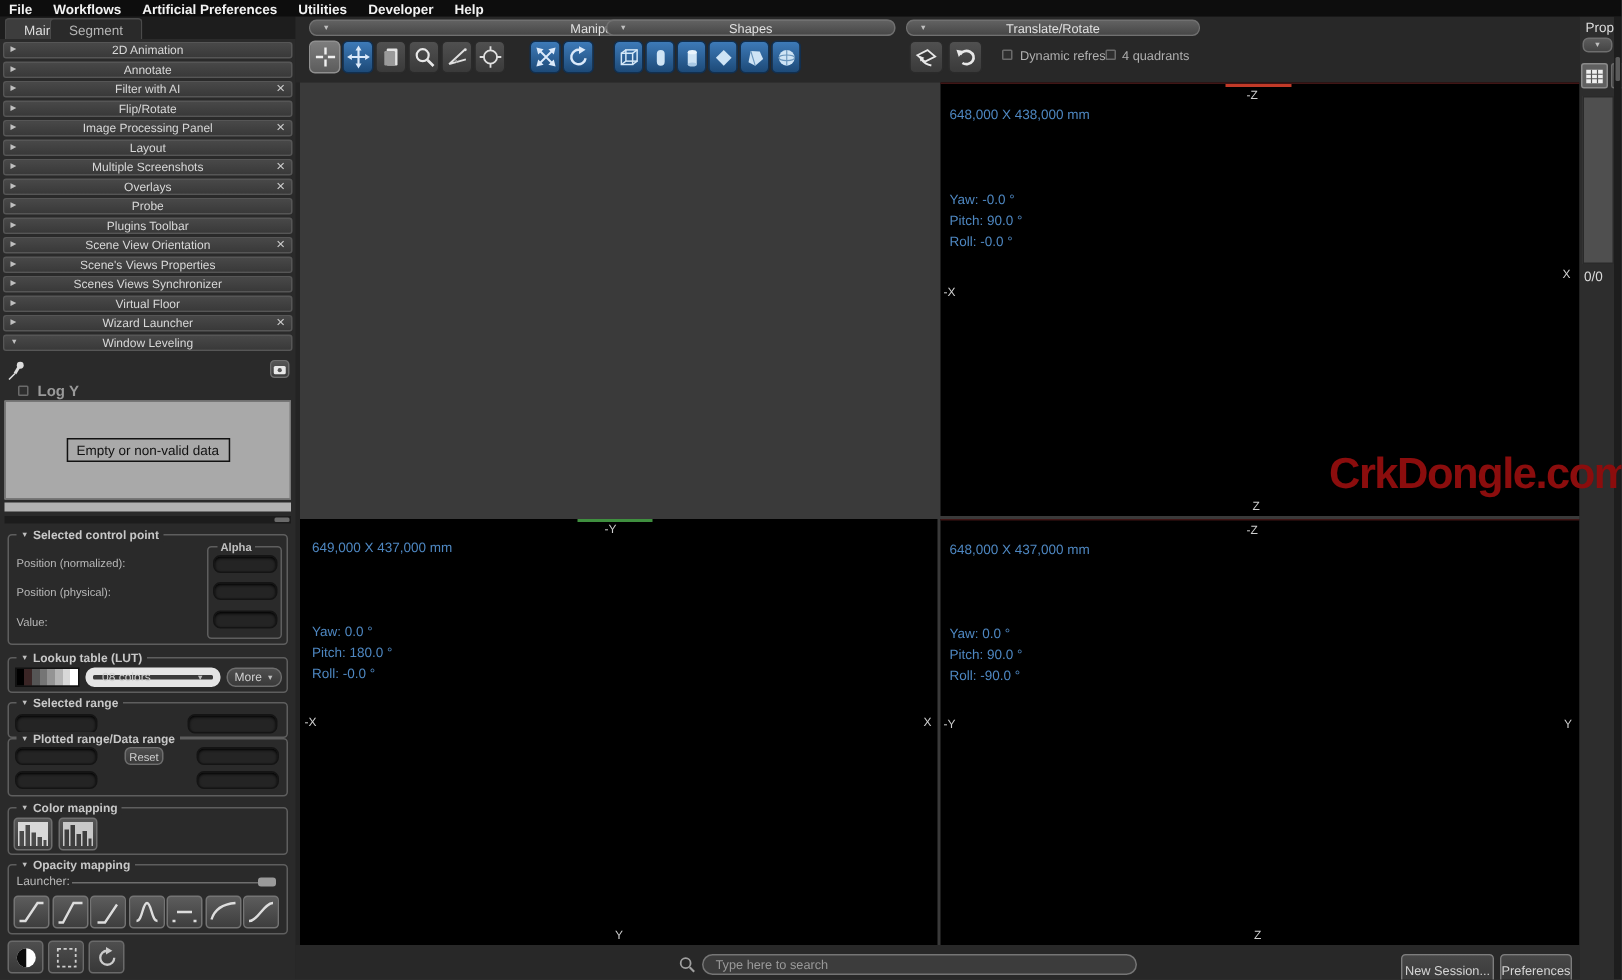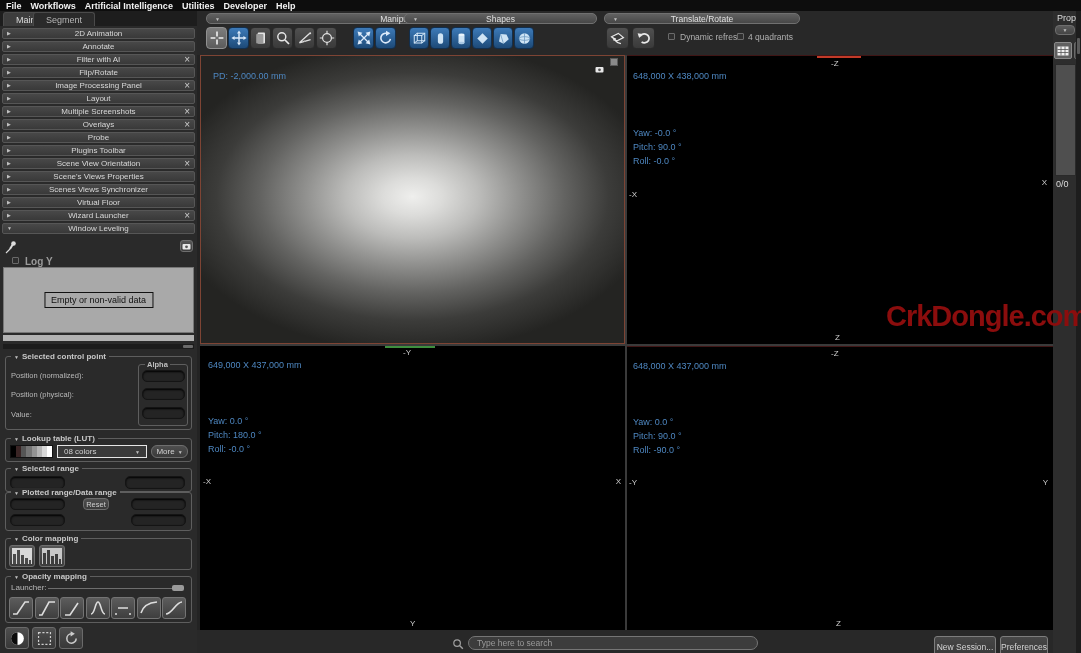--- a/index.html
+++ b/index.html
@@ -1,21 +1,21 @@
 <!DOCTYPE html>
 <html><head>
 <meta charset="utf-8">
 <style>
   *{margin:0;padding:0;box-sizing:border-box}
   html,body{width:1081px;height:653px;overflow:hidden}
   body{position:relative;background:#232323;font-family:"Liberation Sans",sans-serif;-webkit-font-smoothing:antialiased}
   .abs{position:absolute}
 
   
-  #menubar{left:0;top:0;width:1081px;height:11px;background:#0d0d0d;display:flex;align-items:center;gap:9px;padding-left:6px;z-index:5}
+  #menubar{left:0;top:0;width:1081px;height:11px;background:#0d0d0d;display:flex;align-items:center;gap:14px;padding-left:6px;z-index:5}
   #menubar span{font-size:9px;font-weight:bold;color:#f2f2f2;white-space:nowrap}
 
   
   #tabbar{left:0;top:11px;width:197px;height:15px;background:#1d1d1d}
   .tab{position:absolute;top:1px;height:14px;display:flex;align-items:center;justify-content:center;font-size:9px;color:#dcdcdc;border:1px solid #4a4a4a;border-bottom:none;border-radius:3px 3px 0 0;padding:0 12px}
   .tab.active{background:#3d3d3d}
   .tab.inactive{background:#2a2a2a;color:#b5b5b5}
 
   
   #sidebar{left:0;top:26px;width:197px;height:627px;background:#2a2a2a;display:flex;flex-direction:column;padding-top:2px;z-index:4}
@@ -81,21 +81,21 @@
   .bar-btn{position:absolute;top:6px;height:22px;background:linear-gradient(#474747,#383838);border:1px solid #7d7d7d;border-radius:3px;color:#d5d5d5;font-size:8.5px;display:flex;align-items:center;justify-content:center;padding:0 6px;white-space:nowrap}
 
   #watermark{left:886px;top:300px;font-size:29px;font-weight:bold;color:#8b0d0d;letter-spacing:-1px;z-index:40;white-space:nowrap}
 </style>
 </head>
 <body>
 
 <div id="menubar" class="abs">
   <span>File</span>
   <span>Workflows</span>
-  <span>Artificial Intelligence</span>
+  <span>Artificial Preferences</span>
   <span>Utilities</span>
   <span>Developer</span>
   <span>Help</span>
 </div>
 
 <div id="tabbar" class="abs">
   <div class="tab active" style="left:3px">Main</div>
   <div class="tab inactive" style="left:33px">Segment</div>
 </div>
 
@@ -215,21 +215,21 @@
       <div class="field" style="left:3px;top:42px;width:43px;height:12px"></div>
     </div>
   </div>
 
   <div class="group" style="margin-top:8px;height:24px">
     <div class="group-title">
         <span class="tri">▼</span>
         <span>Lookup table (LUT)</span>
       </div>
     <div style="position:absolute;left:4px;top:6px;width:43px;height:13px;border:1px solid #111;background:linear-gradient(90deg,#000 0 12.5%,#3a2525 12.5% 25%,#555 25% 37.5%,#757575 37.5% 50%,#949494 50% 62.5%,#b5b5b5 62.5% 75%,#d8d8d8 75% 87.5%,#fff 87.5% 100%)"></div>
-    <div style="position:absolute;left:51px;top:6px;width:90px;height:13px;background:#3a3a3a;border:1px solid #e5e5e5;border-radius:0;display:flex;align-items:center;justify-content:space-between;padding:0 6px">
+    <div style="position:absolute;left:51px;top:6px;width:90px;height:13px;background:#3a3a3a;border:5px solid #e5e5e5;border-radius:6px;display:flex;align-items:center;justify-content:space-between;padding:0 6px">
       <span style="font-size:8px;color:#d0d0d0">08 colors</span>
       <span class="tri">▼</span>
     </div>
     <div style="position:absolute;left:145px;top:6px;width:37px;height:13px;background:linear-gradient(#4e4e4e,#3a3a3a);border:1px solid #6e6e6e;border-radius:6px;display:flex;align-items:center;justify-content:center;gap:3px">
       <span style="font-size:8px;color:#d0d0d0">More</span>
       <span class="tri">▼</span>
     </div>
   </div>
 
   <div class="group" style="margin-top:6px;height:24px">
@@ -469,30 +469,20 @@
       </svg>
   </div>
   <span class="cb" style="left:471px;top:22px"></span>
   <span class="cb-label" style="left:483px;top:21px">Dynamic refresh</span>
   <span class="cb" style="left:540px;top:22px"></span>
   <span class="cb-label" style="left:551px;top:21px">4 quadrants</span>
 </div>
 
 <div id="viewports" class="abs">
 
-  <div id="vp-tl" class="vp">
-    <span class="vp-text" style="left:12px;top:15px">PD: -2,000.00 mm</span>
-    <span style="position:absolute;right:20px;top:3px">
-      <svg width="9" height="7" viewBox="0 0 9 7">
-          <rect x="0.5" y="1" width="8" height="5.5" rx="1" fill="#e8e8e8"></rect>
-          <circle cx="4.5" cy="3.8" r="1.4" fill="#555"></circle>
-        </svg>
-    </span>
-    <span style="position:absolute;right:6px;top:2px;width:8px;height:8px;background:#8a8a8a;border:1px solid #5a5a5a"></span>
-  </div>
 
   <div id="vp-tr" class="vp">
     <div class="axis-seg" style="left:190px;top:0;width:44px;background:#c23a28"></div>
     <span class="vp-axis" style="left:204px;top:3px">-Z</span>
     <span class="vp-text" style="left:6px;top:15px">648,000 X 438,000 mm</span>
     <span class="vp-text" style="left:6px;top:72px">Yaw: -0.0 °</span>
     <span class="vp-text" style="left:6px;top:86px">Pitch: 90.0 °</span>
     <span class="vp-text" style="left:6px;top:100px">Roll: -0.0 °</span>
     <span class="vp-axis" style="left:2px;top:134px">-X</span>
     <span class="vp-axis" style="right:6px;top:122px">X</span>

